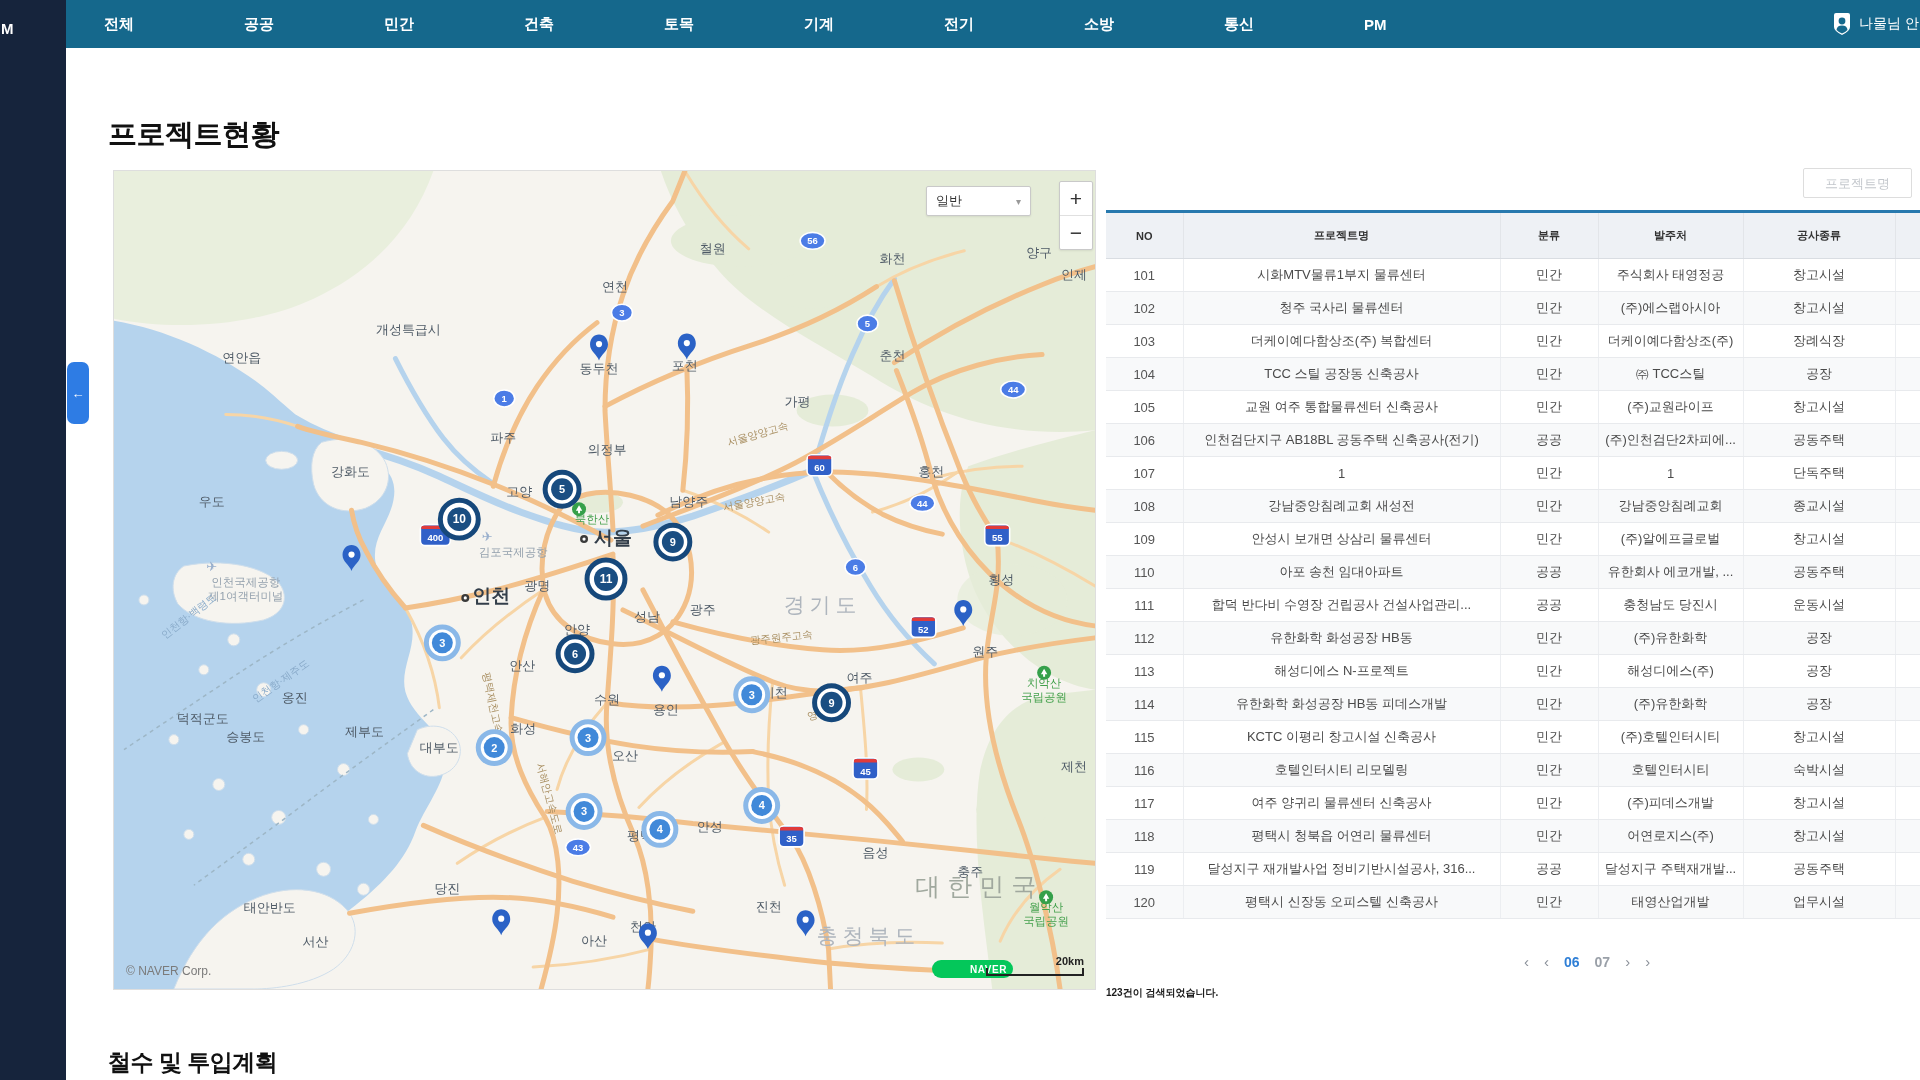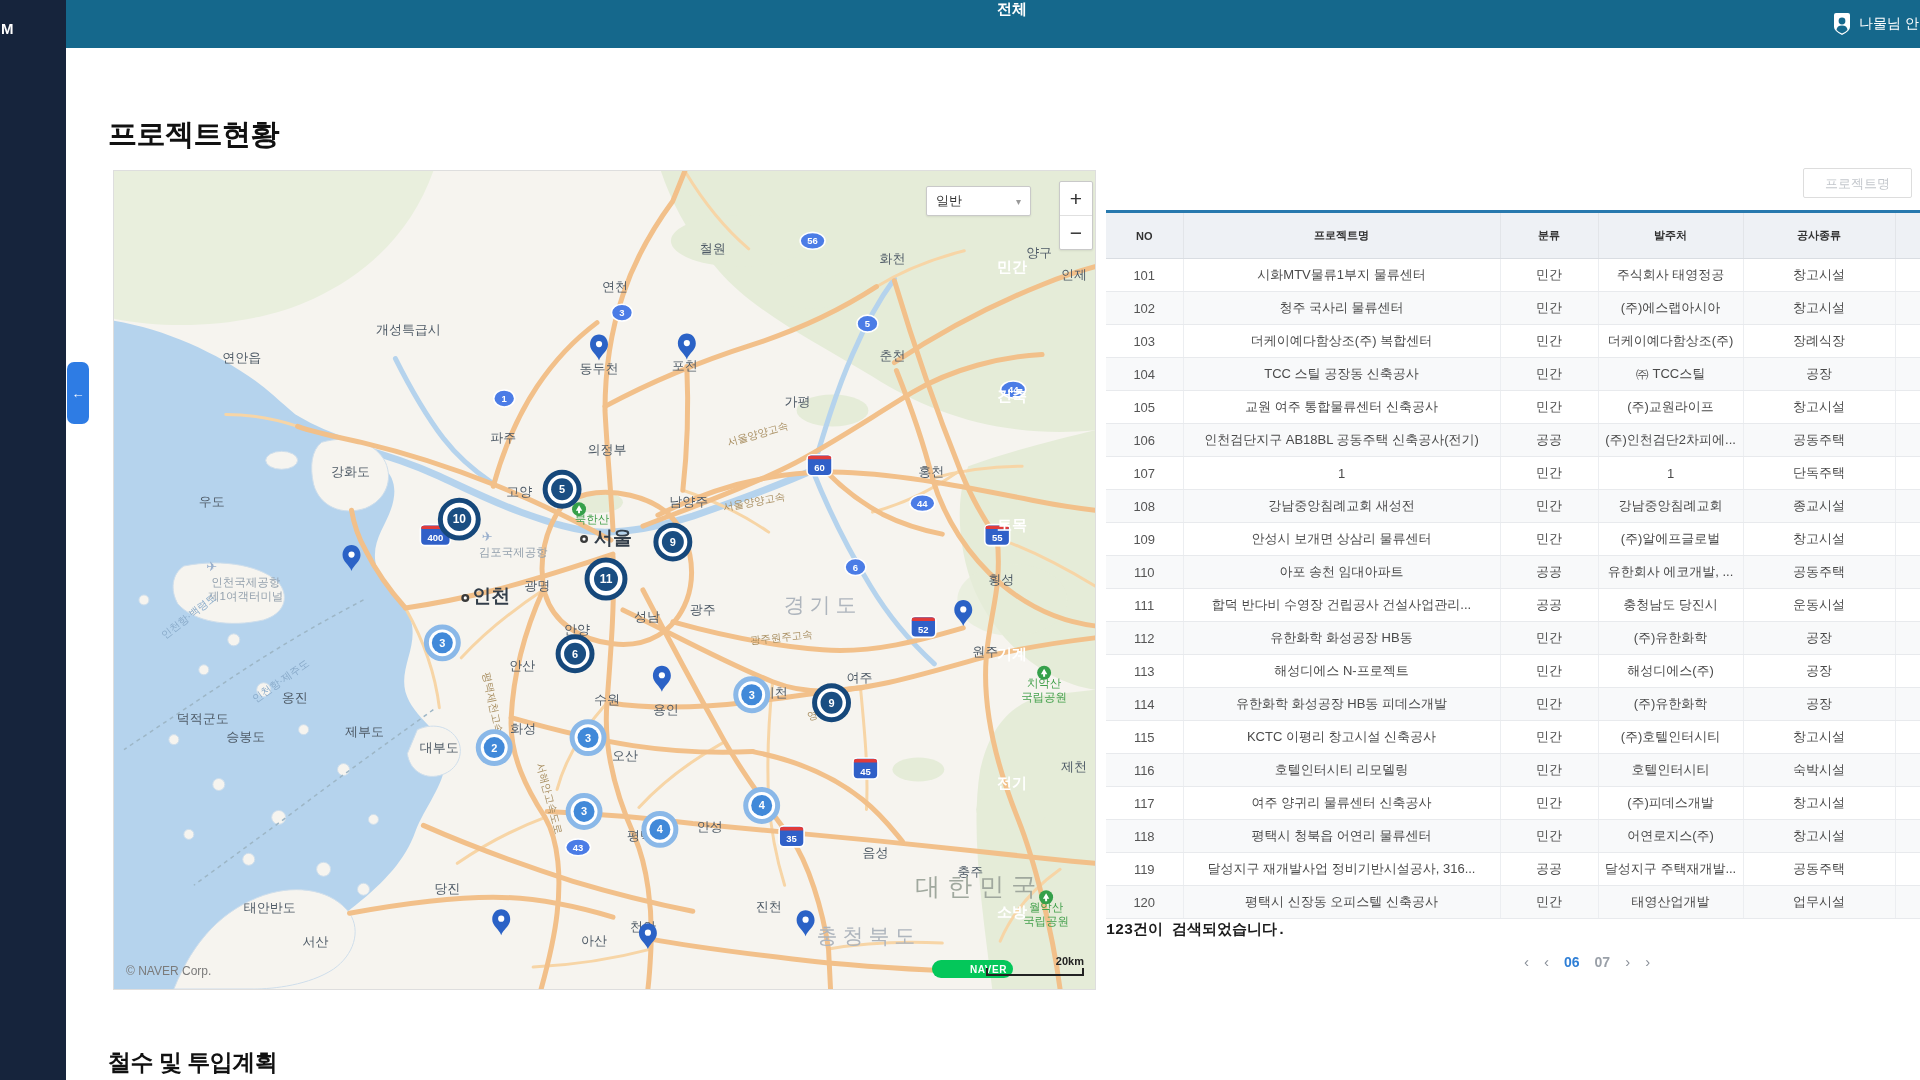--- a/index.html
+++ b/index.html
@@ -6,21 +6,21 @@
   #root{position:relative;width:1920px;height:1080px;overflow:hidden;background:#fff;}
 
   
   .sidebar{position:absolute;left:0;top:0;width:66px;height:1080px;background:#16243c;z-index:30;}
   .sidebar .logo-frag{position:absolute;left:1px;top:20px;color:#fff;font-weight:bold;font-size:15px;}
   .collapse-btn{position:absolute;left:67px;top:362px;width:22px;height:62px;background:#2e7ce4;border:none;
     border-radius:7px;color:#fff;font-size:13px;cursor:pointer;z-index:31;display:flex;align-items:center;justify-content:center;}
 
   
   .topbar{position:absolute;left:66px;top:0;width:1854px;height:48px;background:#15688c;z-index:20;}
-  .nav-menu{display:flex;gap:110px;padding-left:38px;height:48px;align-items:center;flex-direction:column;}
+  .nav-menu{display:flex;gap:110px;padding-left:38px;height:48px;align-items:center;}
   .nav-item{color:#fff;font-weight:bold;font-size:15px;white-space:nowrap;cursor:pointer;}
   .user-area{position:absolute;left:1766px;top:0;height:48px;display:flex;align-items:center;gap:7px;white-space:nowrap;}
   .user-name{color:#fff;font-size:14px;}
 
   
   .page-title{position:absolute;left:108px;top:96px;font-size:29px;font-weight:800;color:#111;letter-spacing:-0.5px;}
   .section2-title{position:absolute;left:108px;top:1028px;font-size:23px;font-weight:800;color:#111;letter-spacing:-0.5px;}
 
   
   .map-card{position:absolute;left:113px;top:170px;width:983px;height:820px;border:1px solid #dedede;box-sizing:border-box;overflow:hidden;background:#f6f4ef;}
@@ -55,21 +55,21 @@
   
   .search-input{position:absolute;left:1803px;top:168px;width:109px;height:30px;border:1px solid #ddd;border-radius:2px;
     box-sizing:border-box;font-size:13px;color:#333;text-align:center;outline:none;font-family:inherit;}
   .search-input::placeholder{color:#c3c7cc;}
   .proj-table{position:absolute;left:1106px;top:210px;width:934px;border-collapse:collapse;table-layout:fixed;border-top:3px solid #2779ae;}
   .proj-table th{background:#eef1f5;font-size:11px;font-weight:bold;color:#333;height:43px;border-bottom:1px solid #d9dde2;border-right:1px solid #e2e5e9;}
   .proj-table td{font-size:13px;color:#4a4a4a;height:33px;text-align:center;border-bottom:1px solid #e8eaed;border-right:1px solid #eceef1;
     overflow:hidden;white-space:nowrap;text-overflow:ellipsis;padding:0 4px;box-sizing:border-box;}
   .proj-table tr:nth-child(even) td{background:#f8f9fa;}
   .proj-table td.no-cell{color:#555;}
-  .results-text{position:absolute;left:1106px;top:920px;font-size:15px;font-weight:bold;color:#1b1b1b;font-family:Liberation Mono, monospace;}
+  .results-text{position:absolute;left:1106px;top:986px;font-size:10px;font-weight:bold;color:#1b1b1b;}
   .pagination{position:absolute;left:1524px;top:953px;display:flex;align-items:center;gap:15px;font-size:14px;}
   .pg-arrow{color:#8a9099;cursor:pointer;font-size:15px;}
   .pg-num{color:#9aa0a8;cursor:pointer;font-weight:bold;}
   .pg-num.active{color:#2f7fd6;}
 </style>
 </head>
 <body>
 
 <div id="root">
 

